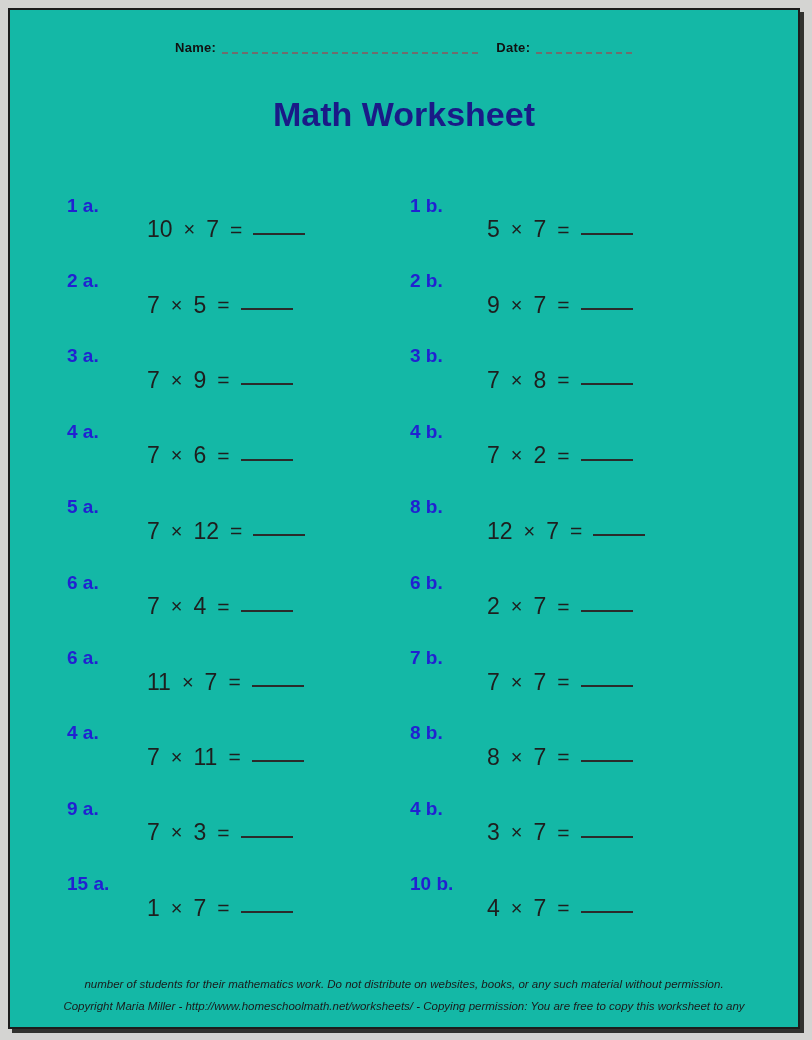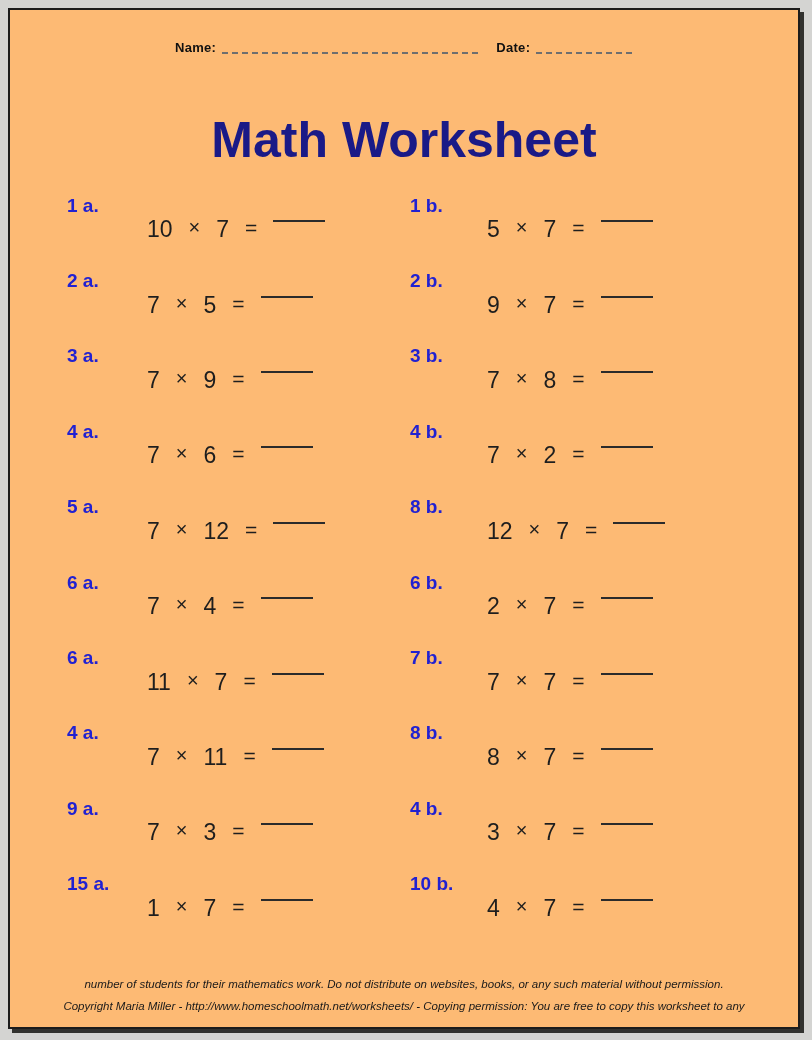--- a/index.html
+++ b/index.html
@@ -7,21 +7,21 @@
   body {
     background: #D4D4D2;
     position: relative;
     overflow: hidden;
     font-family: "Liberation Sans", sans-serif;
   }
   .page {
     position: absolute;
     left: 8px; top: 8px;
     width: 792px; height: 1021px;
-    background: #fdba74;
+    background: #14b8a6;
     border: 2px solid #1C1C1C;
     box-shadow: 4px 4px 0 0 #32322F;
   }
   
   .header {
     position: absolute;
     top: 30px; left: 165px;
     display: flex;
     align-items: flex-end;
   }
@@ -37,23 +37,23 @@
     border-bottom: 2px dashed #6E6E6E;
     margin-left: 6px;
     margin-bottom: 1px;
   }
   .name-line { width: 256px; }
   .date-spacer { width: 18px; }
   .date-line { width: 96px; }
   
   .title {
     position: absolute;
-    top: 101px; left: 0; right: 0;
+    top: 85px; left: 0; right: 0;
     text-align: center;
-    font-size: 50px;
+    font-size: 34px;
     font-weight: bold;
     color: #1A1A87;
     letter-spacing: 0px;
   }
   
   .grid {
     position: absolute;
     top: 158px; left: 0; right: 0;
     display: grid;
     grid-template-columns: 80px 263px 77px auto;
@@ -62,22 +62,22 @@
     padding-left: 57px;
   }
   .plabel {
     font-size: 19px;
     font-weight: bold;
     color: #2121D1;
     white-space: nowrap;
   }
   .eq {
     display: flex;
-    align-items: flex-start;
-    gap: 16px;
+    align-items: center;
+    gap: 11px;
     font-size: 23px;
     color: #1E1E1E;
     white-space: nowrap;
     margin-top: 48px;
   }
   .eq .op { font-size: 20px; }
   .eq .eqsign { font-size: 21px; }
   .blank {
     display: inline-block;
     width: 52px;

